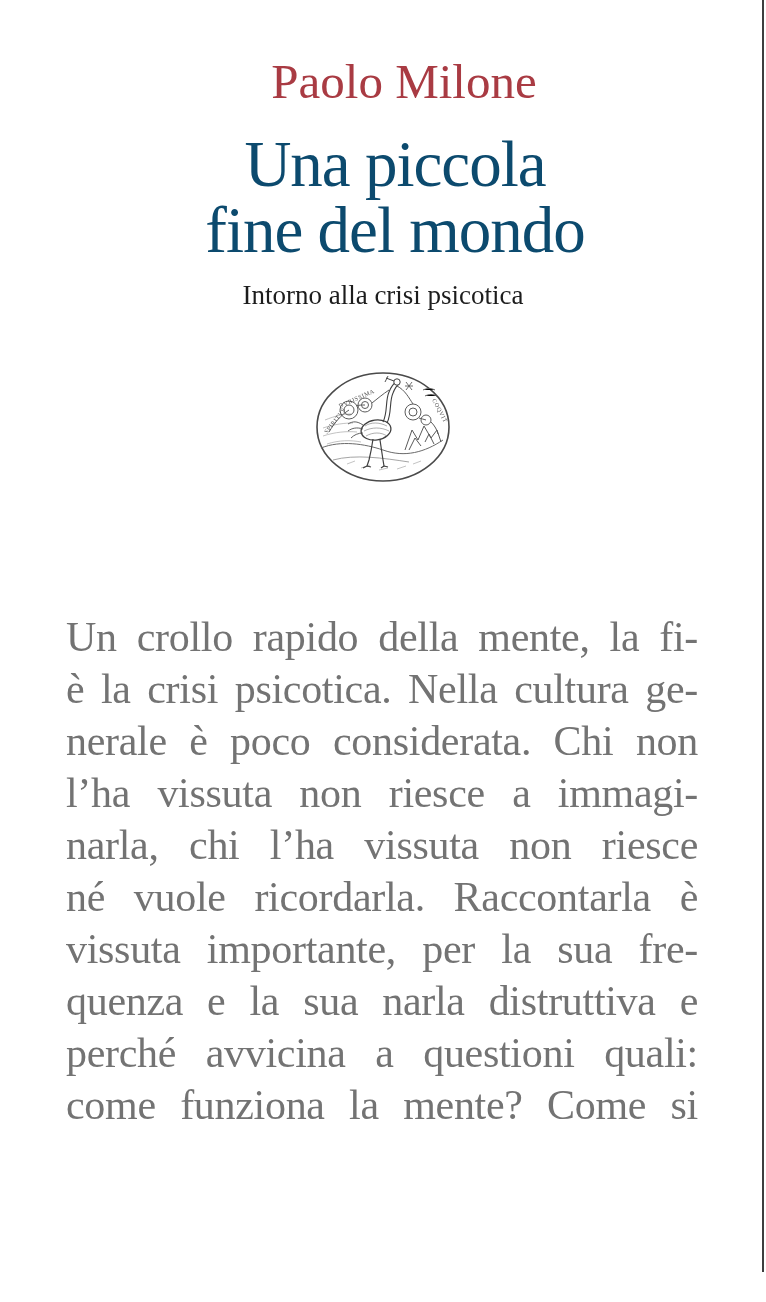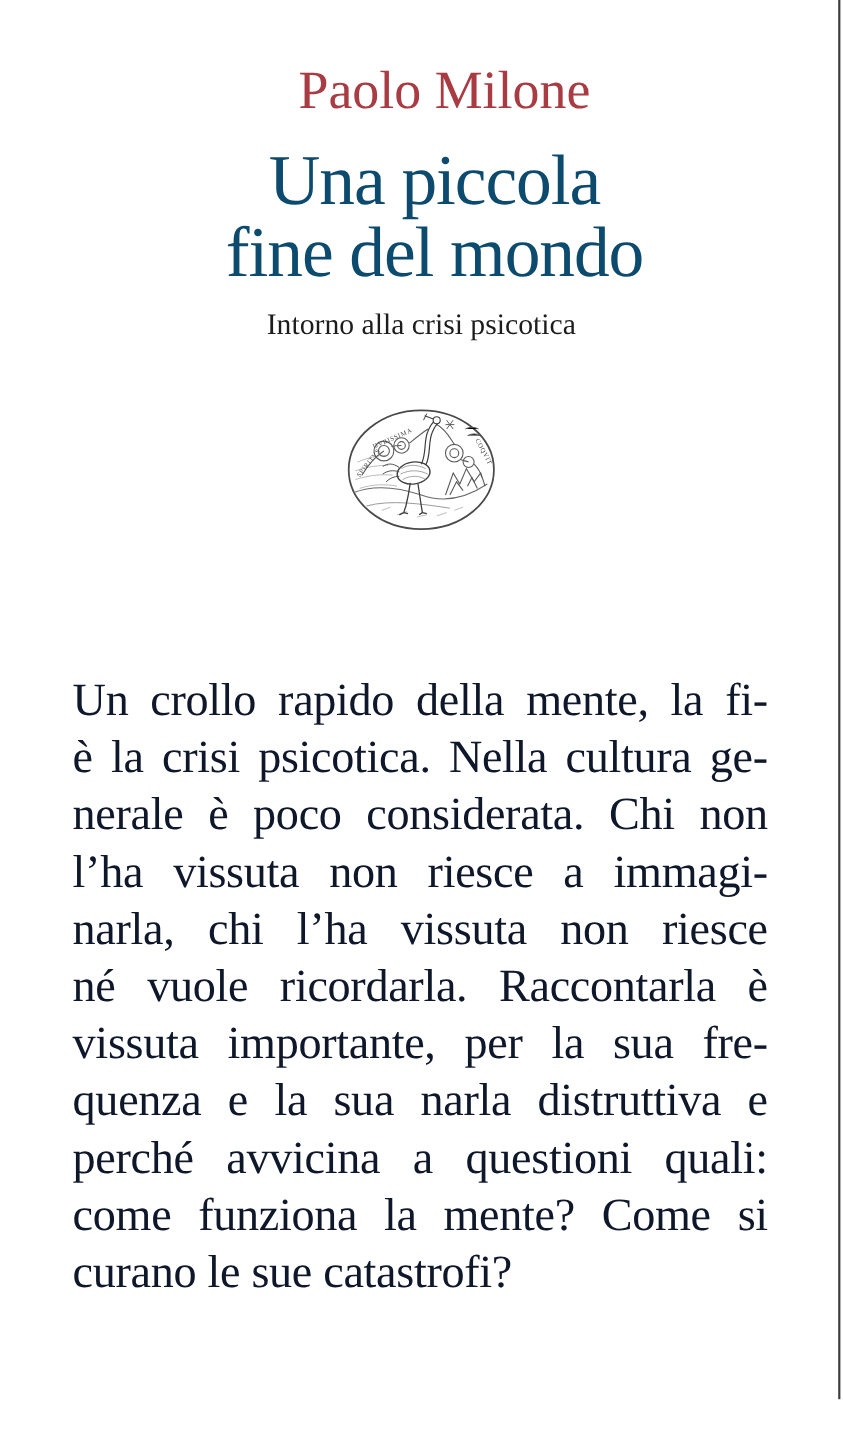--- a/index.html
+++ b/index.html
@@ -27,21 +27,21 @@
   .subtitle{
     position:absolute;top:278px;left:0;width:100%;
     text-align:center;font-size:27px;line-height:34px;
     color:#1c1c1c;
   }
   .emblem{
     position:absolute;top:368px;left:313px;width:140px;height:118px;
   }
   .blurb{
     position:absolute;top:611px;left:66px;width:632px;
-    font-size:42px;line-height:52px;color:#0f172a;
+    font-size:42px;line-height:52px;color:#737373;
     letter-spacing:-0.3px;
   }
   .blurb .line{
     text-align:justify;
     text-align-last:justify;
     white-space:nowrap;
   }
   .blurb .line.last{
     text-align-last:left;
   }
@@ -160,14 +160,13 @@
   <div class="line">Un crollo rapido della mente, la fi-</div>
   <div class="line">è la crisi psicotica. Nella cultura ge-</div>
   <div class="line">nerale è poco considerata. Chi non</div>
   <div class="line">l’ha vissuta non riesce a immagi-</div>
   <div class="line">narla, chi l’ha vissuta non riesce</div>
   <div class="line">né vuole ricordarla. Raccontarla è</div>
   <div class="line">vissuta importante, per la sua fre-</div>
   <div class="line">quenza e la sua narla distruttiva e</div>
   <div class="line">perché avvicina a questioni quali:</div>
   <div class="line">come funziona la mente? Come si</div>
-  <div class="line last">curano le sue catastrofi?</div>
 </div>
 
 </body></html>

